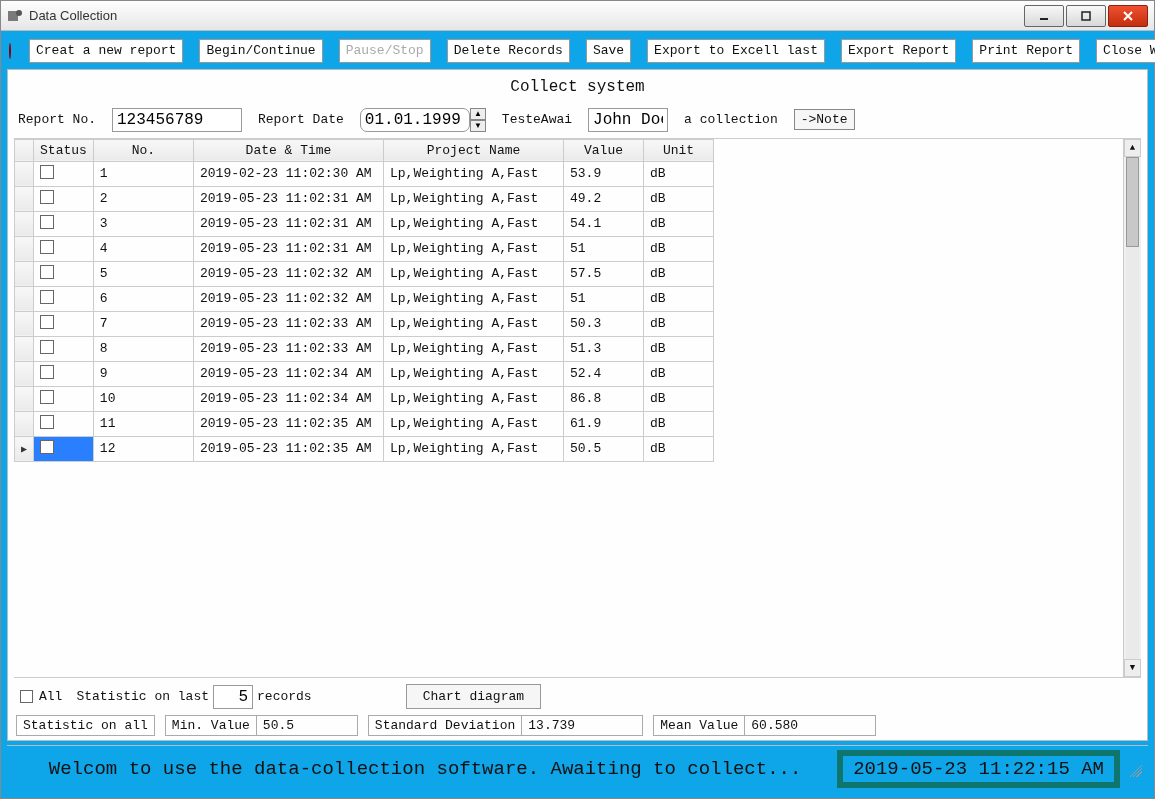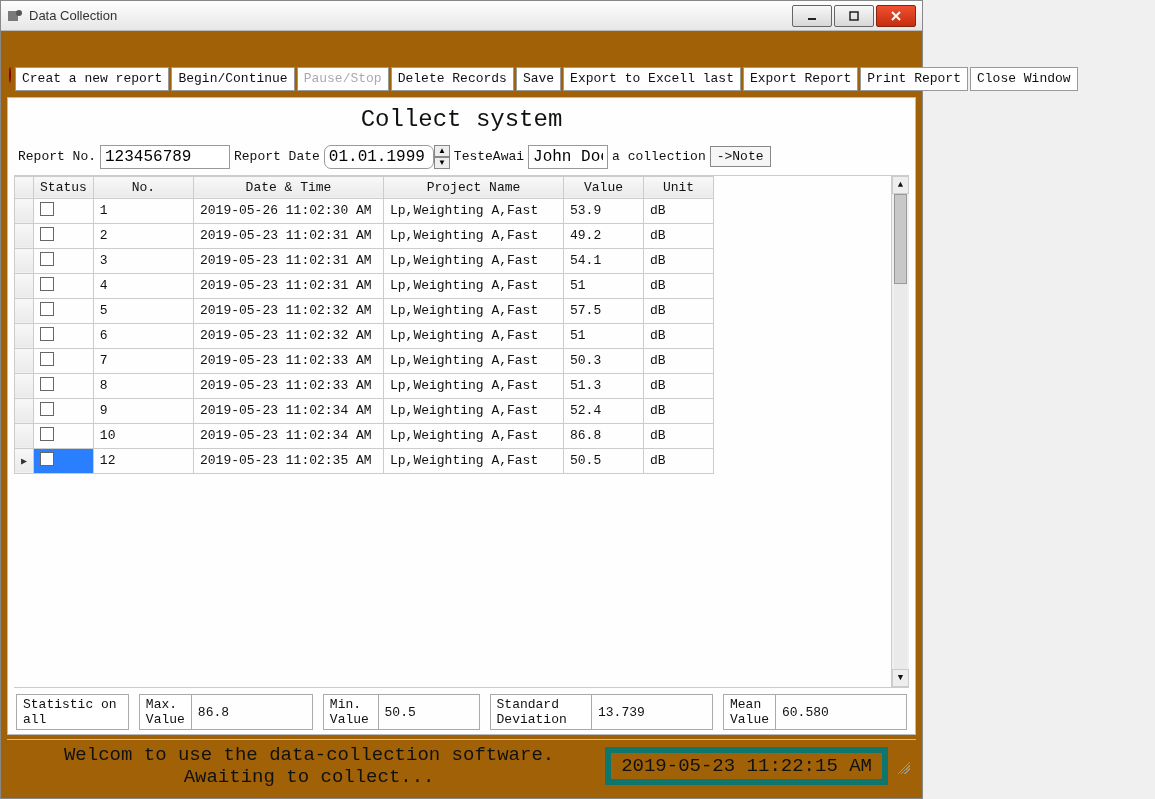--- a/index.html
+++ b/index.html
@@ -4,23 +4,23 @@
 <style>
   * { box-sizing: border-box; }
   body {
     margin: 0;
     font-family: "Courier New", monospace;
     font-size: 13px;
     background: #f0f0f0;
     color: #111;
   }
   .window {
-    width: 923px;
+    width: 1155px;
     height: 799px;
-    background: #a16207;
+    background: #0ea5e9;
     border: 1px solid #888;
     display: flex;
     flex-direction: column;
     position: relative;
   }
   .titlebar {
     height: 30px;
     background: linear-gradient(#fefefe, #e6e6e6);
     border-bottom: 1px solid #bbb;
     display: flex;
@@ -52,23 +52,23 @@
   }
   .content-frame {
     flex: 1;
     padding: 6px;
     display: flex;
     flex-direction: column;
     gap: 4px;
   }
   .toolbar {
     display: flex;
-    gap: 2px;
+    align-items: center;
+    gap: 16px;
     padding: 2px;
-    margin-top: 28px;
   }
   .record-dot {
     width: 16px; height:16px; border-radius:50%;
     background: radial-gradient(circle at 35% 35%, #ff8070, #c00000);
     border:1px solid #800;
     margin-right:2px;
   }
   .tb-btn {
     border: 1px solid #999;
     background: #fff;
@@ -84,27 +84,27 @@
     flex:1;
     display:flex;
     flex-direction:column;
     padding: 6px 6px 4px;
     gap: 6px;
     position: relative;
     overflow: hidden;
   }
   .heading {
     text-align: center;
-    font-size: 24px;
+    font-size: 16px;
     padding: 2px 0 6px;
   }
   .form-row {
     display:flex;
     align-items:center;
-    gap: 4px;
+    gap: 16px;
     flex-wrap: nowrap;
     padding: 0 4px;
   }
   .form-row label { white-space:nowrap; }
   .inp {
     border:1px solid #999;
     padding: 2px 4px;
     font-family: inherit;
     font-size: 16px;
     background:#fff;
@@ -308,21 +308,21 @@
                 <th style="width:180px">Project Name</th>
                 <th style="width:80px">Value</th>
                 <th style="width:70px">Unit</th>
               </tr>
             </thead>
             <tbody id="grid-body">
                 <tr>
                   <td class="rowhdr"></td>
                   <td class="chkcell"><span class="chkbox"></span></td>
                   <td>1</td>
-                  <td>2019-05-26 11:02:30 AM</td>
+                  <td>2019-02-23 11:02:30 AM</td>
                   <td>Lp,Weighting A,Fast</td>
                   <td>53.9</td>
                   <td>dB</td>
                 </tr>
                 <tr>
                   <td class="rowhdr"></td>
                   <td class="chkcell"><span class="chkbox"></span></td>
                   <td>2</td>
                   <td>2019-05-23 11:02:31 AM</td>
                   <td>Lp,Weighting A,Fast</td>
@@ -392,20 +392,29 @@
                   <td>52.4</td>
                   <td>dB</td>
                 </tr>
                 <tr>
                   <td class="rowhdr"></td>
                   <td class="chkcell"><span class="chkbox"></span></td>
                   <td>10</td>
                   <td>2019-05-23 11:02:34 AM</td>
                   <td>Lp,Weighting A,Fast</td>
                   <td>86.8</td>
+                  <td>dB</td>
+                </tr>
+                <tr>
+                  <td class="rowhdr"></td>
+                  <td class="chkcell"><span class="chkbox"></span></td>
+                  <td>11</td>
+                  <td>2019-05-23 11:02:35 AM</td>
+                  <td>Lp,Weighting A,Fast</td>
+                  <td>61.9</td>
                   <td>dB</td>
                 </tr>
                 <tr class="current">
                   <td class="rowhdr"></td>
                   <td class="chkcell"><span class="chkbox"></span></td>
                   <td>12</td>
                   <td>2019-05-23 11:02:35 AM</td>
                   <td>Lp,Weighting A,Fast</td>
                   <td>50.5</td>
                   <td>dB</td>
@@ -414,28 +423,36 @@
           </table>
         </div>
         <div class="vscroll">
           <div class="arrow up">▲</div>
           <div class="track"></div>
           <div class="thumb"></div>
           <div class="arrow down">▼</div>
         </div>
       </div>
 
+      <div class="stats-row1">
+        <div class="chk">
+          <span class="chkbox"></span>
+          <span>All</span>
+        </div>
+        <div class="stmt">
+          <span>Statistic on last</span>
+          <input class="inp" style="width: 40px; text-align: right;" value="5">
+          <span>records</span>
+        </div>
+        <span class="small-btn" style="margin-left:80px;padding:4px 16px;border:1px solid #999">Chart diagram</span>
+      </div>
 
       <div class="stats-row2">
         <div class="stat-group">
           <span class="lbl" style="border-right:none">Statistic on all</span>
-        </div>
-        <div class="stat-group">
-          <span class="lbl">Max. Value</span>
-          <span class="val" style="min-width:120px">86.8</span>
         </div>
         <div class="stat-group">
           <span class="lbl">Min. Value</span>
           <span class="val" style="min-width:100px">50.5</span>
         </div>
         <div class="stat-group">
           <span class="lbl">Standard Deviation</span>
           <span class="val" style="min-width:120px">13.739</span>
         </div>
         <div class="stat-group">

